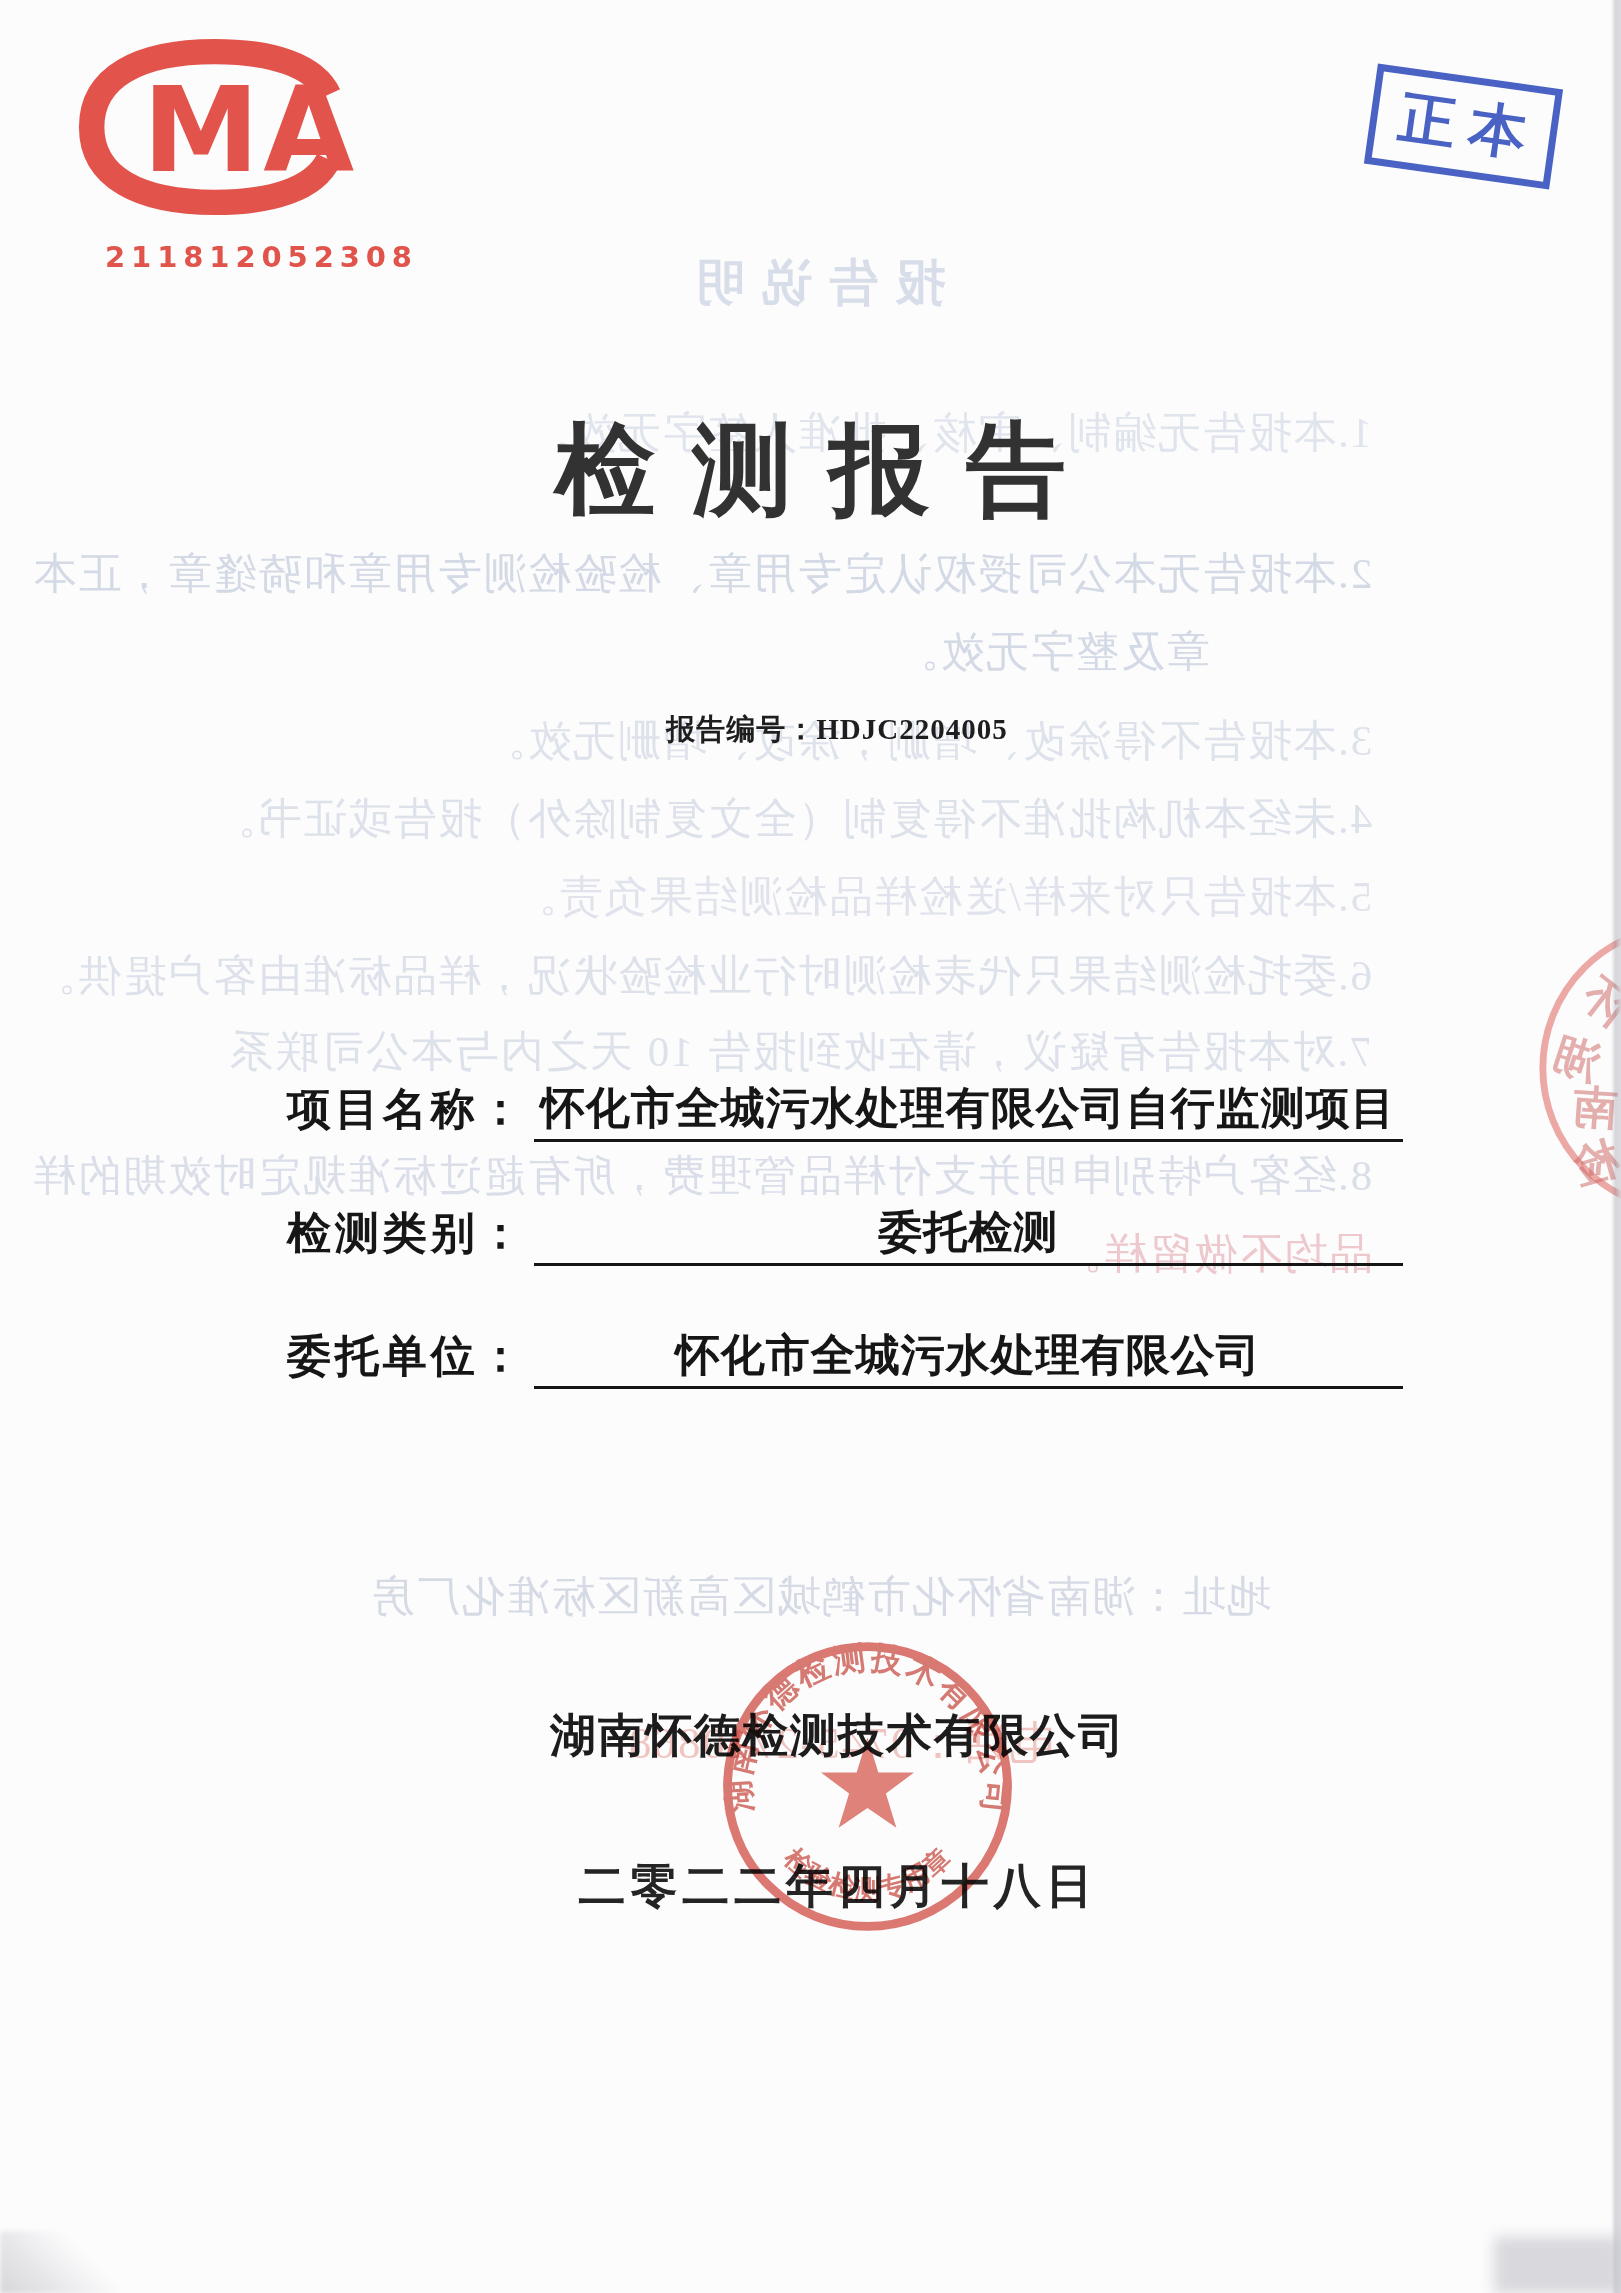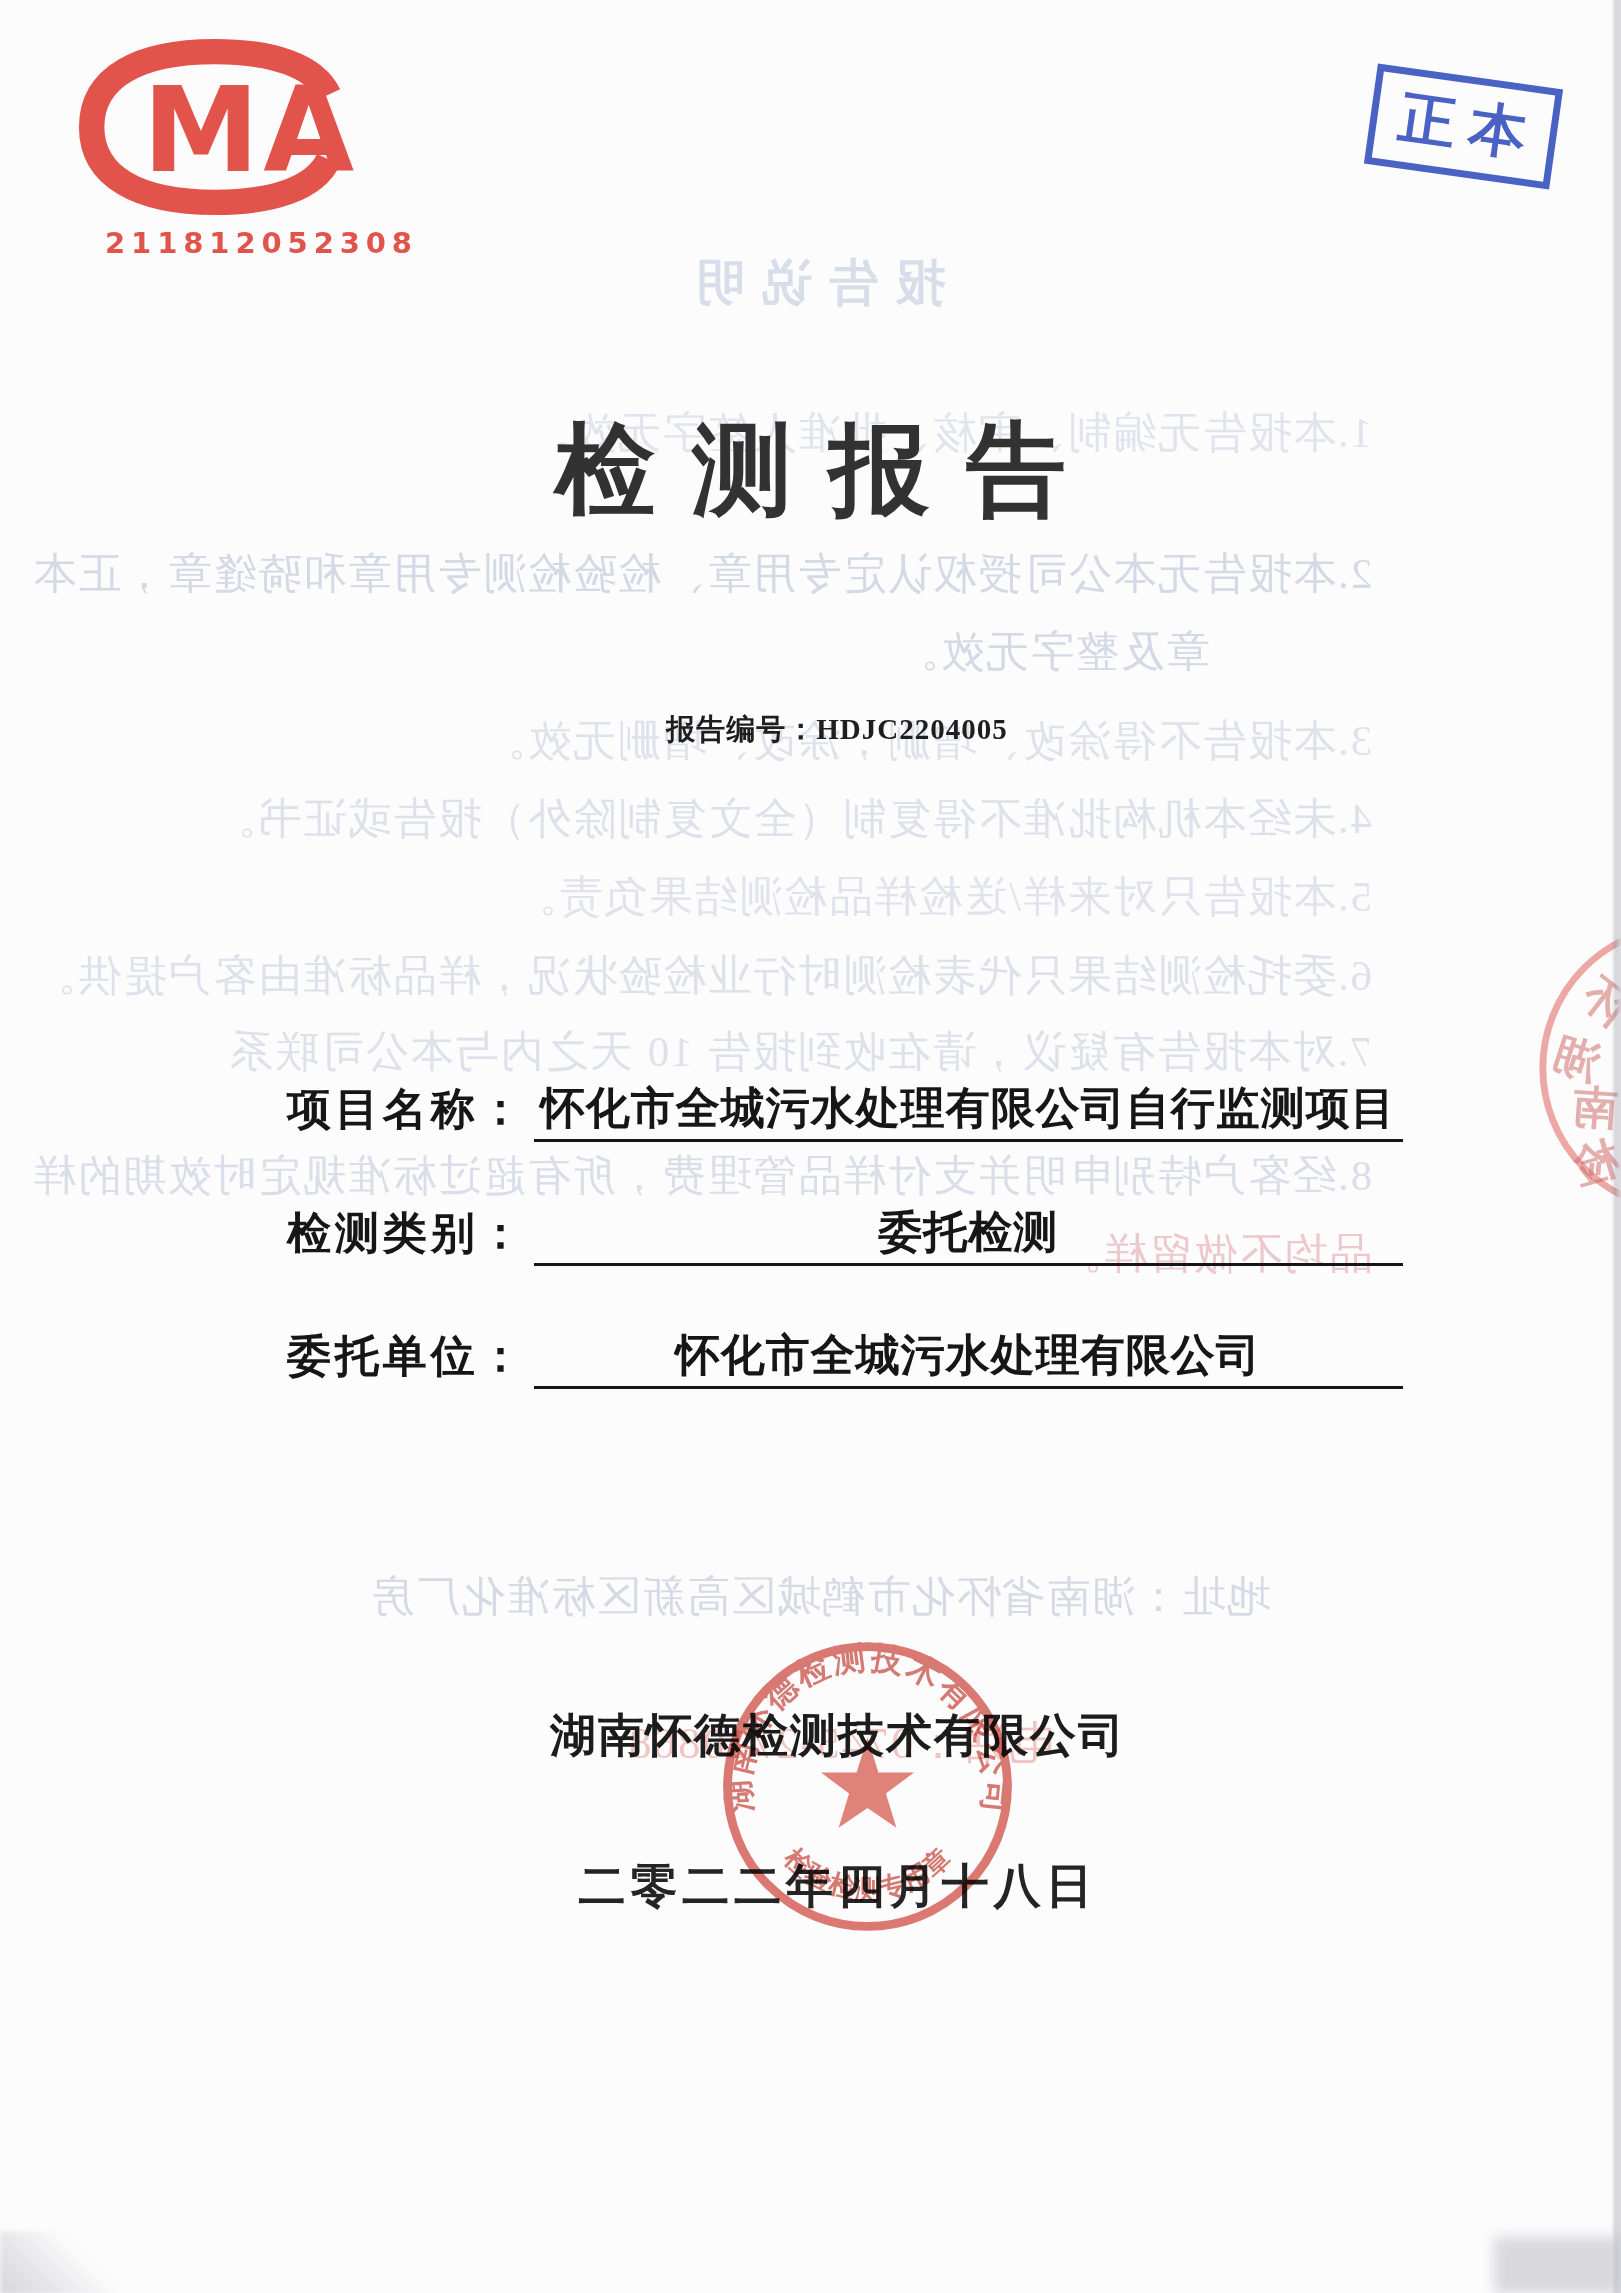--- a/index.html
+++ b/index.html
@@ -24,21 +24,21 @@
   .bl5{top:868px;color:rgba(158,170,196,0.30);}
   .bl6{top:947px;color:rgba(158,170,196,0.33);}
   .bl7{top:1023px;color:rgba(158,170,196,0.33);}
   .bl8{top:1147px;color:rgba(158,170,196,0.36);}
   .bl9{top:1225px;color:rgba(222,148,156,0.50);}
   .bl-address{top:1568px;left:370px;color:rgba(150,162,188,0.38);}
   .bl-phone{top:1713px;left:627px;font-size:45px;color:rgba(226,130,120,0.45);}
 
   
   .cma{position:absolute;left:68px;top:34px;z-index:3;}
-  .cma-number{margin-top:2px;margin-left:37px;
+  .cma-number{margin-top:16px;margin-left:37px;
               font-family:"DejaVu Sans","Liberation Sans",sans-serif;
               font-weight:bold;font-size:29px;letter-spacing:5.9px;color:#e0544b;}
 
   
   .copy-stamp{position:absolute;left:1370px;top:76px;z-index:4;
               transform:rotate(8deg);border:7.8px solid #3a56c0;
               color:#3a56c0;font-size:57px;font-weight:bold;
               letter-spacing:13.7px;padding:4.9px 9.8px 4.9px 21.6px;
               font-family:"Liberation Serif","DejaVu Serif",serif;opacity:.92;}
 

